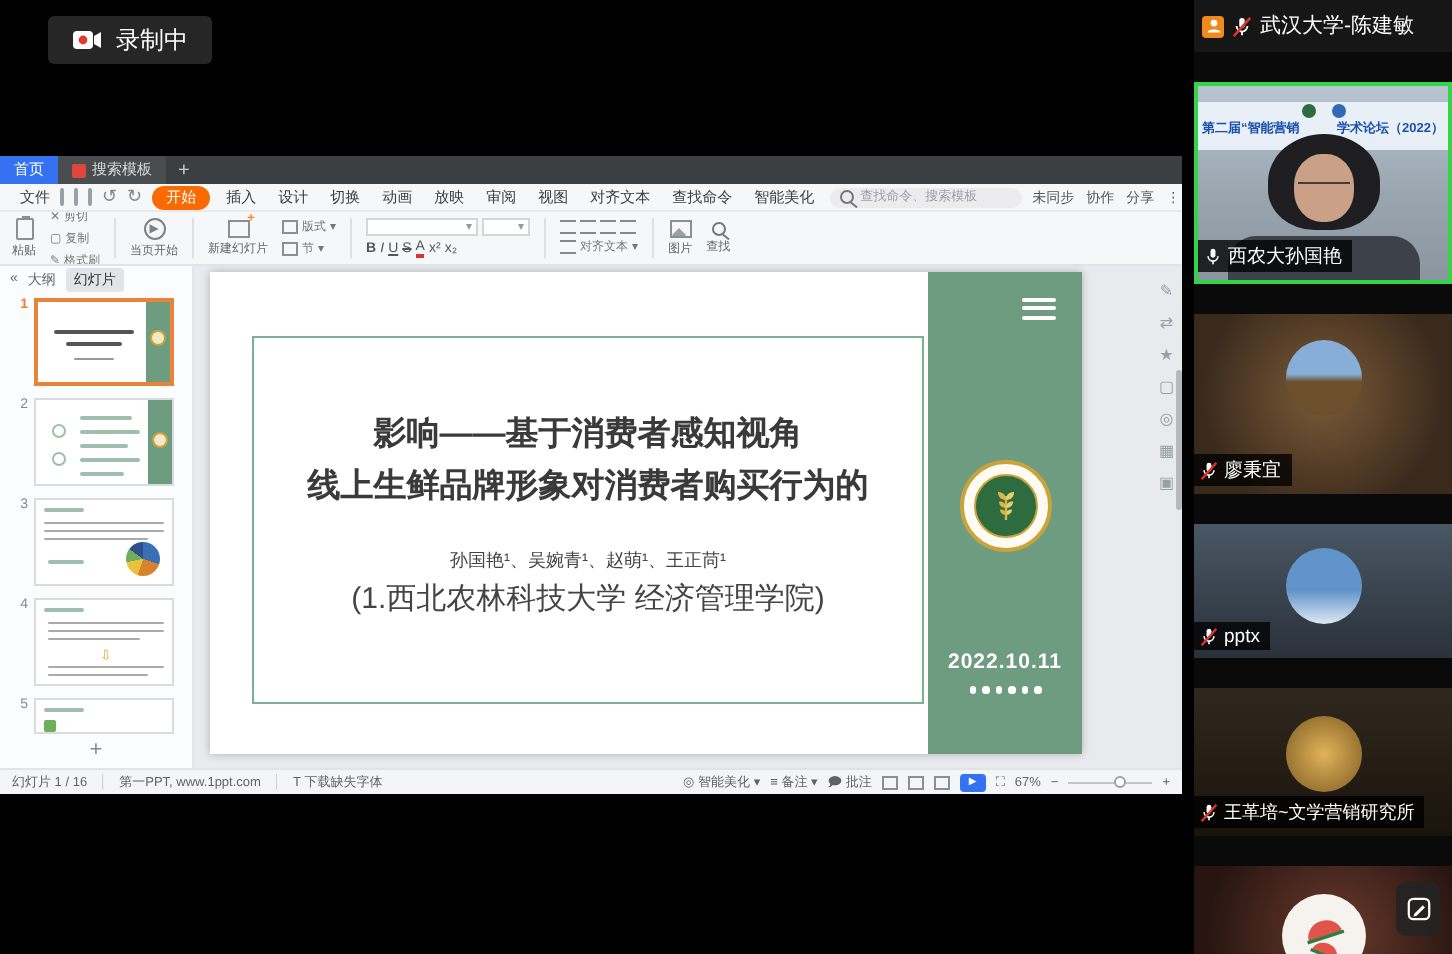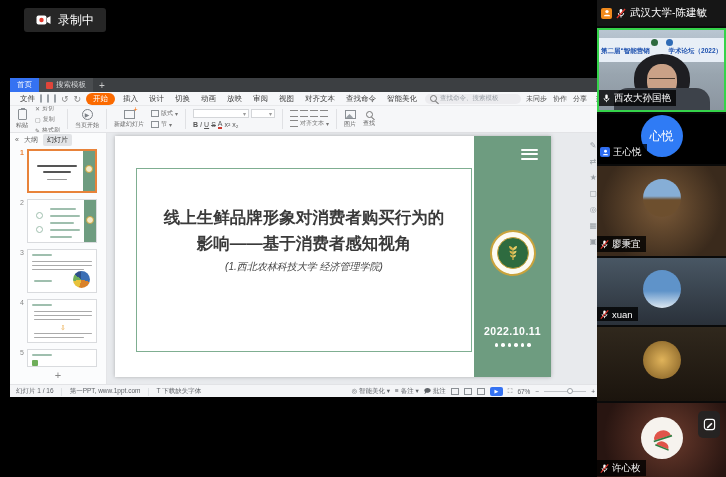--- a/index.html
+++ b/index.html
@@ -5,21 +5,21 @@
   * { margin:0; padding:0; box-sizing:border-box; }
   html,body { width:726px; height:477px; background:#000; overflow:hidden;
     font-family:"Liberation Sans","DejaVu Sans",sans-serif; }
 
   
   .rec-badge { position:absolute; left:24px; top:8px; height:24px; background:#262626;
     border-radius:3px; display:flex; align-items:center; gap:7px; padding:0 12px; }
   .rec-badge .txt { color:#fff; font-size:12px; }
 
   
-  .wps { position:absolute; left:10px; top:78px; width:591px; height:319px; background:#7dd3fc;
+  .wps { position:absolute; left:0; top:78px; width:591px; height:319px; background:#7dd3fc;
     font-size:8px; color:#333; }
 
   .tabstrip { height:14px; background:#3c3f42; display:flex; align-items:stretch; }
   .tabstrip .tab { display:flex; align-items:center; gap:3px; padding:0 7px; font-size:7.5px;
     color:#d6d8da; }
   .tab-home { background:#3572f2; color:#fff!important; }
   .tab-shop { background:#4a4d50; }
   .tab-doc  { background:#5a5e62; color:#fff!important; }
   .mini-sq { width:7px; height:7px; border-radius:1px; display:inline-flex; align-items:center;
     justify-content:center; font-size:5px; color:#fff; }
@@ -95,48 +95,48 @@
   .logo-inner { width:32px; height:32px; background:#2e6b3f; border:1px solid #c9a33c;
     border-radius:50%; display:flex; align-items:center; justify-content:center; }
   .slide-date { position:absolute; top:189px; width:100%; text-align:center; color:#fff;
     font-weight:bold; font-size:10.5px; letter-spacing:.5px; }
   .dots { position:absolute; top:207px; width:100%; display:flex; justify-content:center; gap:3px; }
   .dots i { width:3.5px; height:3.5px; background:#fff; border-radius:50%; }
   .inner-box { position:absolute; left:21px; top:32px; width:336px; height:184px;
     border:1px solid #7fae91; text-align:center; }
   .s-title { margin-top:35px; font-size:16.5px; line-height:1.6; color:#3a3a3a; font-weight:600; }
   .s-authors { margin-top:17px; font-size:9px; color:#444; }
-  .s-affil { margin-top:3px; font-size:10px; color:#444;font-style:italic; }
+  .s-affil { margin-top:3px; font-size:15px; color:#444; }
   .side-tools { position:absolute; right:4px; top:8px; display:flex; flex-direction:column; gap:7px;
     color:#9aa0a6; font-size:8px; align-items:center; }
   .vscroll { position:absolute; right:0; top:52px; width:3px; height:70px; background:#b6b8bb;
     border-radius:2px; }
 
   .statusbar { height:13px; background:#f4f5f7; border-top:1px solid #e2e3e6; display:flex;
     align-items:center; padding:0 6px; gap:6px; font-size:6.5px; color:#5f6368; white-space:nowrap; }
   .sb-sep { color:#c9ccd0; }
   .sb-right { margin-left:auto; display:flex; align-items:center; gap:5px; }
   .vico { width:8px; height:7px; border:1px solid #8a8f94; display:inline-block; }
   .sb-play { width:13px; height:9px; background:#3572f2; color:#fff; font-size:5px; border-radius:2px;
     display:inline-flex; align-items:center; justify-content:center; }
   .zoom-slider { width:42px; height:1px; background:#c2c5c9; position:relative; display:inline-block; }
   .zoom-slider i { position:absolute; left:55%; top:-2.5px; width:6px; height:6px; background:#fff;
     border:1px solid #9aa0a6; border-radius:50%; }
 
   
   .meeting { position:absolute; left:597px; top:0; width:129px; height:477px; background:#0a0a0a; }
-  .ptile { position:relative; width:129px; overflow:hidden; margin-bottom:2px; }
+  .ptile { position:relative; width:129px; overflow:hidden; margin-bottom:15px; }
   .plabel { position:absolute; left:0; bottom:4px; background:rgba(0,0,0,.78); color:#fff;
     font-size:9.5px; padding:1.5px 5px 1.5px 3px; display:flex; align-items:center; gap:3px;
     max-width:126px; white-space:nowrap; }
   .pico { width:11px; height:11px; border-radius:2px; display:inline-flex; align-items:center;
     justify-content:center; flex:none; }
   .t-header { height:26px; background:#161616; display:flex; align-items:center; gap:4px;
     padding:0 4px; color:#fff; font-size:10.5px; }
-  .t-video { height:84px; border:2px solid #35d34a; background:linear-gradient(180deg,#b9c6d2,#99a5af 55%,#8b95a0); }
+  .t-video { height:101px; border:2px solid #35d34a; background:linear-gradient(180deg,#b9c6d2,#99a5af 55%,#8b95a0); }
   .banner { position:absolute; left:0; right:0; top:8px; height:24px;
     background:rgba(235,241,249,.95); font-size:6.5px; color:#1b4fae; font-weight:bold; }
   .banner .logos { display:flex; justify-content:center; gap:8px; padding-top:1px; }
   .banner .lg { width:7px; height:7px; border-radius:50%; }
   .banner .row { display:flex; justify-content:space-between; padding:1px 2px 0 2px; }
   .hair { position:absolute; left:50%; top:24px; transform:translateX(-50%); width:56px; height:48px;
     background:#1e1e22; border-radius:50% 50% 42% 42%; }
   .face { position:absolute; left:50%; top:34px; transform:translateX(-50%); width:30px; height:34px;
     background:#caa187; border-radius:46%; }
   .glasses { position:absolute; left:50%; top:48px; transform:translateX(-50%); width:26px; height:6px;
@@ -368,23 +368,24 @@
               <i></i>
               <i></i>
               <i></i>
               <i></i>
               <i></i>
               <i></i>
             </div>
         </div>
         <div class="inner-box">
           <div class="s-title">
+            <div>影响——基于消费者感知视角</div>
             <div>线上生鲜品牌形象对消费者购买行为的</div>
-            <div>影响——基于消费者感知视角</div>
           </div>
+          <div class="s-authors">孙国艳¹、吴婉青¹、赵萌¹、王正苘¹</div>
           <div class="s-affil">(1.西北农林科技大学 经济管理学院)</div>
         </div>
       </div>
       <div class="side-tools">
         <span>✎</span>
         <span>⇄</span>
         <span>★</span>
         <span>▢</span>
         <span>◎</span>
         <span>▦</span>
@@ -455,34 +456,20 @@
     <div class="plabel">
       <svg width="9" height="11" viewBox="0 0 11 12">
         <rect x="4" y="1" width="3" height="5.5" rx="1.5" fill="#fff"></rect>
         <path d="M2.5 5.5 a3 3 0 0 0 6 0" stroke="#fff" stroke-width="1" fill="none"></path>
         <line x1="5.5" y1="8.5" x2="5.5" y2="10.5" stroke="#fff" stroke-width="1"></line>
       </svg>
       <span>西农大孙国艳</span>
     </div>
   </div>
 
-  <div class="ptile" style="height:50px;background:#000">
-    <div class="avatar" style="top:1px;width:42px;height:42px;background:#2f7bf5;display:flex;align-items:center;justify-content:center;color:#fff;font-size:12px">
-      <span>心悦</span>
-    </div>
-    <div class="plabel">
-      <span class="pico" style="background:#2f6df0;width:10px;height:10px">
-        <svg width="7" height="7" viewBox="0 0 10 10">
-            <circle cx="5" cy="3.2" r="2.1" fill="#fff"></circle>
-            <path d="M1 9 C1 6.6 9 6.6 9 9 Z" fill="#fff"></path>
-          </svg>
-      </span>
-      <span>王心悦</span>
-    </div>
-  </div>
 
   <div class="ptile" style="height:90px;background:radial-gradient(circle at 50% 45%, #7b5a38, #3a2a1c 75%)">
     <div class="avatar" style="top:13px;width:38px;height:38px;background:linear-gradient(180deg,#86aed6 45%,#6d4f2e 55%)"></div>
     <div class="plabel">
       <svg width="9" height="11" viewBox="0 0 11 12">
         <rect x="4" y="1" width="3" height="5.5" rx="1.5" fill="#fff"></rect>
         <path d="M2.5 5.5 a3 3 0 0 0 6 0" stroke="#fff" stroke-width="1" fill="none"></path>
         <line x1="5.5" y1="8.5" x2="5.5" y2="10.5" stroke="#fff" stroke-width="1"></line>
         <line x1="1" y1="11" x2="10" y2="1" stroke="#e0352b" stroke-width="1.4"></line>
       </svg>
@@ -492,26 +479,35 @@
 
   <div class="ptile" style="height:67px;background:linear-gradient(180deg,#495764,#2a313a)">
     <div class="avatar" style="top:12px;width:38px;height:38px;background:linear-gradient(180deg,#5f93c9 55%,#dde8f1)"></div>
     <div class="plabel">
       <svg width="9" height="11" viewBox="0 0 11 12">
         <rect x="4" y="1" width="3" height="5.5" rx="1.5" fill="#fff"></rect>
         <path d="M2.5 5.5 a3 3 0 0 0 6 0" stroke="#fff" stroke-width="1" fill="none"></path>
         <line x1="5.5" y1="8.5" x2="5.5" y2="10.5" stroke="#fff" stroke-width="1"></line>
         <line x1="1" y1="11" x2="10" y2="1" stroke="#e0352b" stroke-width="1.4"></line>
       </svg>
-      <span>xuan</span>
+      <span>pptx</span>
     </div>
   </div>
 
   <div class="ptile" style="height:74px;background:linear-gradient(180deg,#30281d,#1b140d)">
     <div class="avatar" style="top:14px;width:38px;height:38px;background:radial-gradient(#e0b35a,#7d5a22)"></div>
+    <div class="plabel" style="font-size:9px">
+      <svg width="9" height="11" viewBox="0 0 11 12">
+        <rect x="4" y="1" width="3" height="5.5" rx="1.5" fill="#fff"></rect>
+        <path d="M2.5 5.5 a3 3 0 0 0 6 0" stroke="#fff" stroke-width="1" fill="none"></path>
+        <line x1="5.5" y1="8.5" x2="5.5" y2="10.5" stroke="#fff" stroke-width="1"></line>
+        <line x1="1" y1="11" x2="10" y2="1" stroke="#e0352b" stroke-width="1.4"></line>
+      </svg>
+      <span>王革培~文学营销研究所</span>
+    </div>
   </div>
 
   <div class="ptile" style="height:77px;background:radial-gradient(circle at 55% 45%, #6a3a2c, #281511 78%)">
     <div class="avatar" style="top:14px;width:42px;height:42px;background:#f6f3ee;display:flex;align-items:center;justify-content:center">
       <svg width="26" height="26" viewBox="0 0 24 24">
         <g transform="rotate(-18 12 10)">
           <path d="M4 12 A 8 7 0 0 1 20 12 Z" fill="#e0544a"></path>
           <path d="M3.2 12.6 H20.8" stroke="#2f7d3f" stroke-width="1.6"></path>
         </g>
         <g transform="rotate(22 12 18)">

